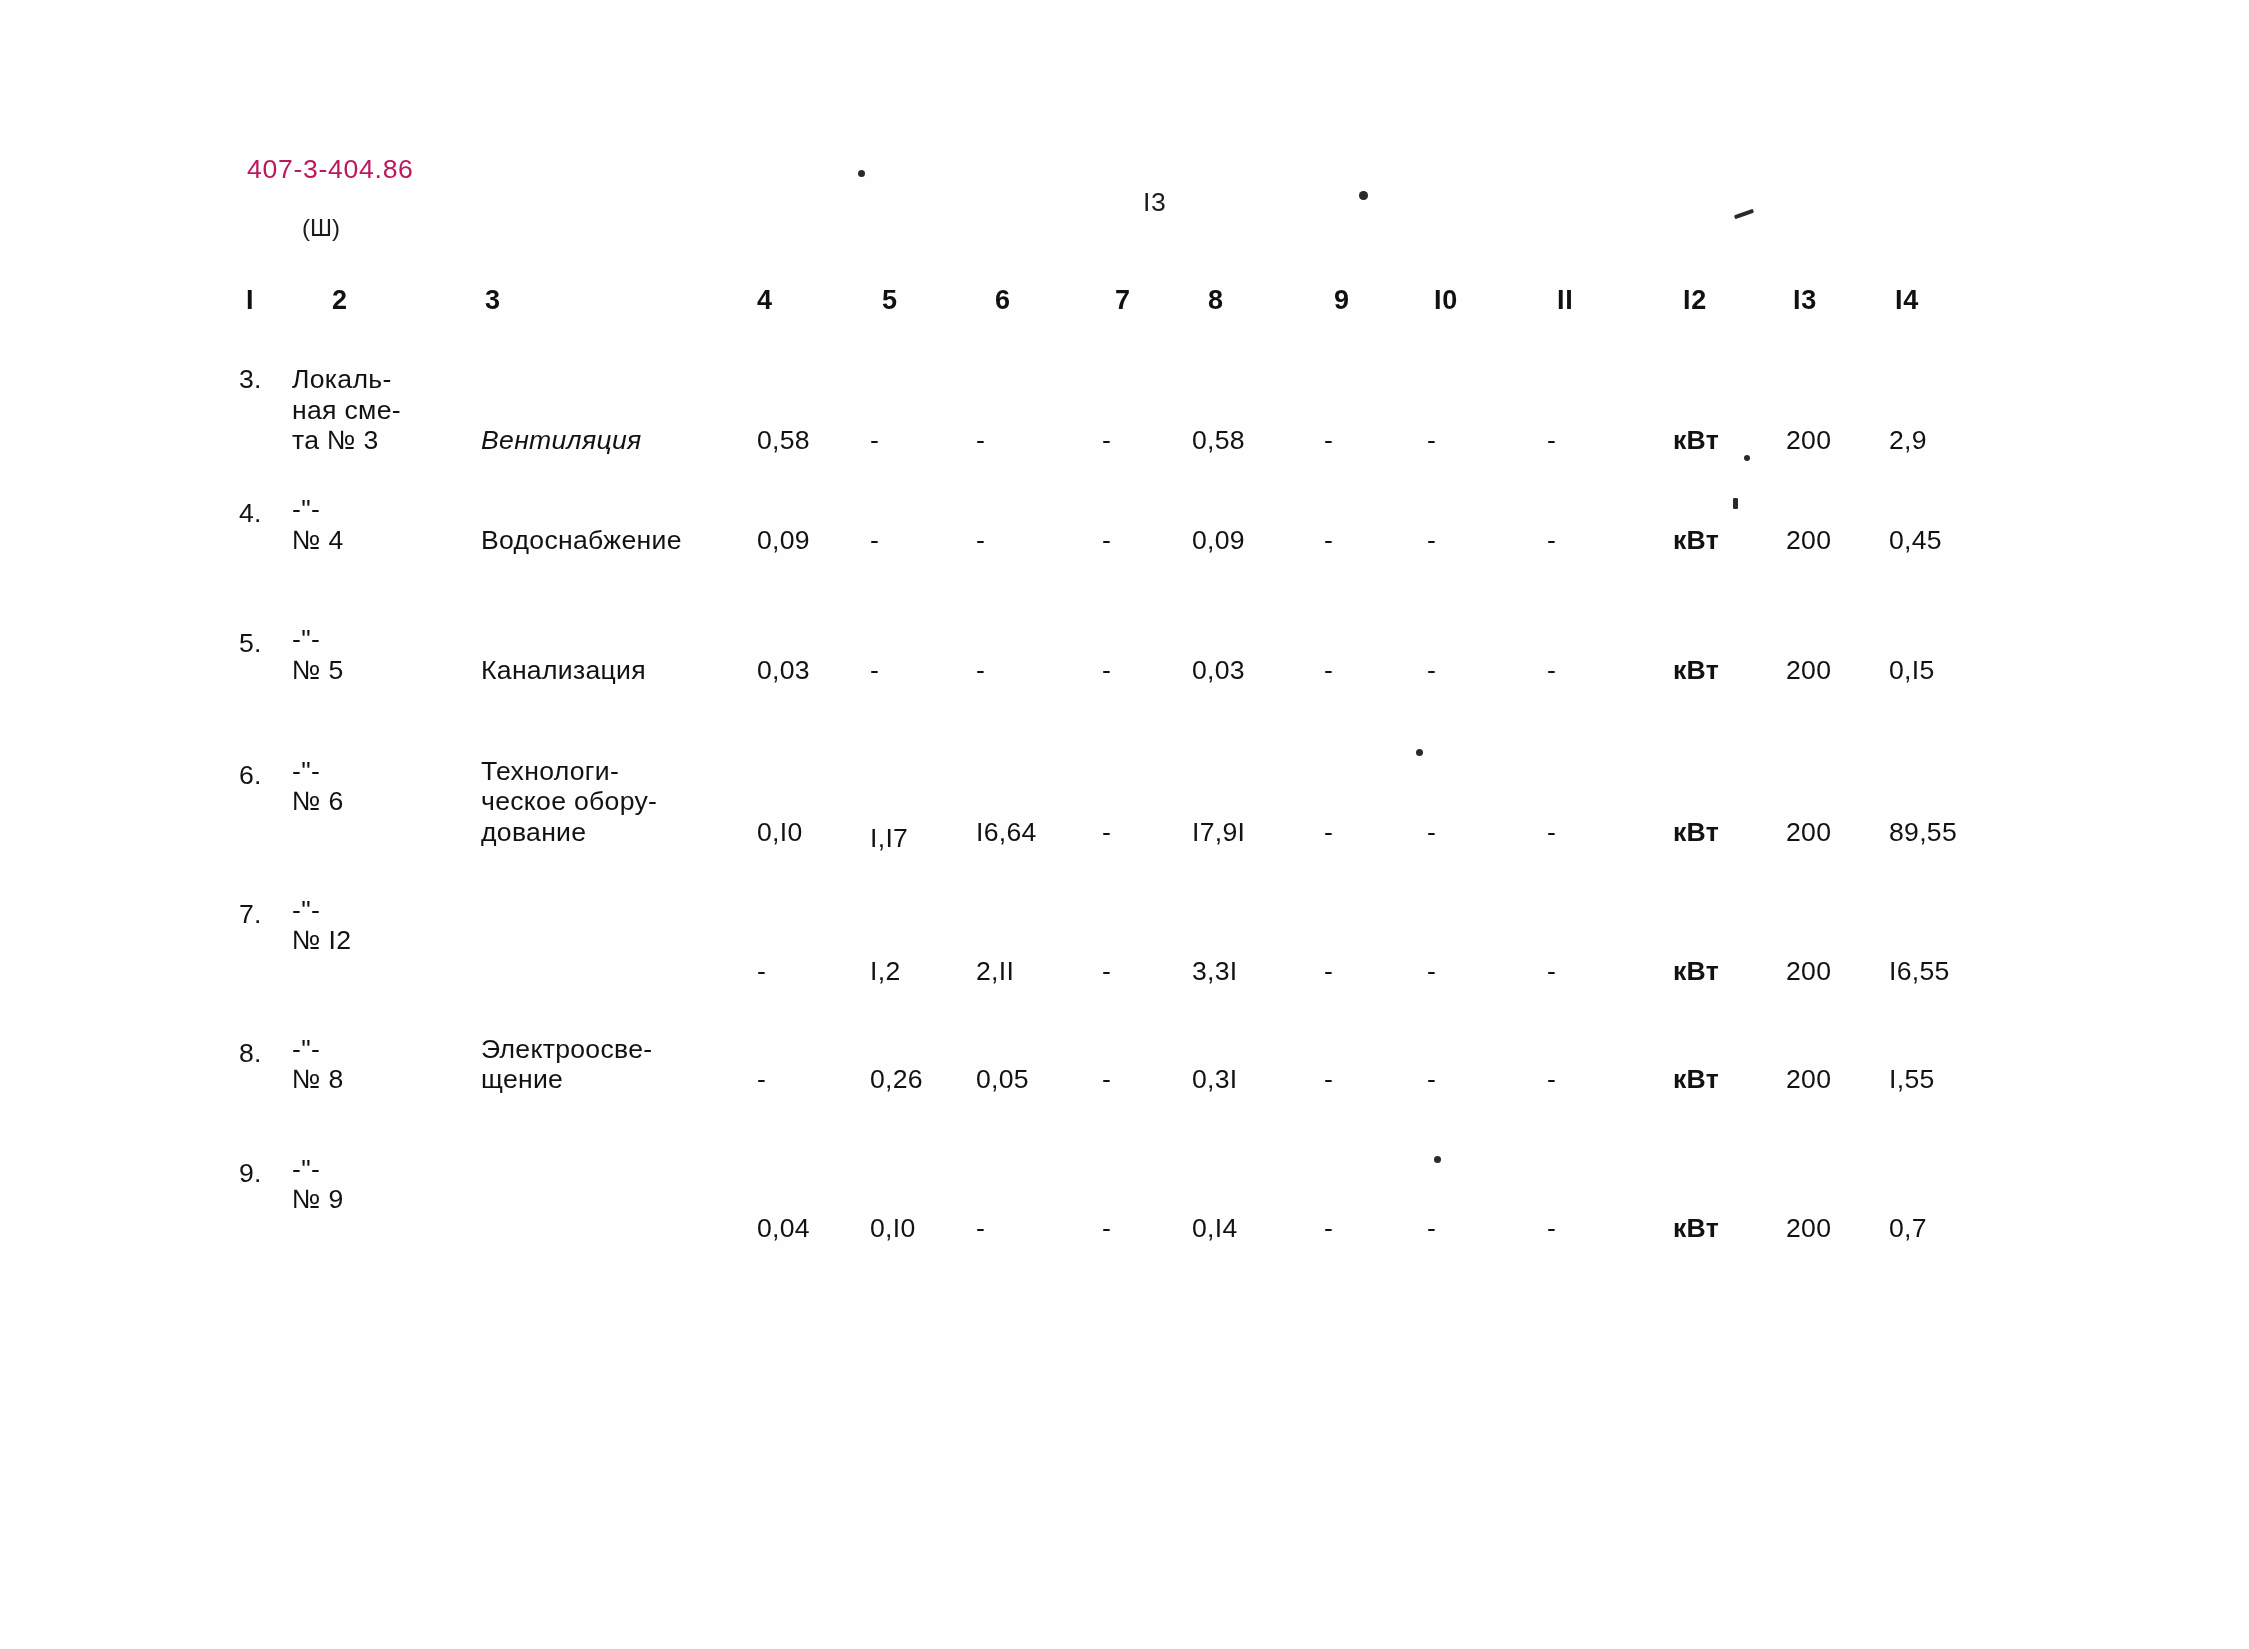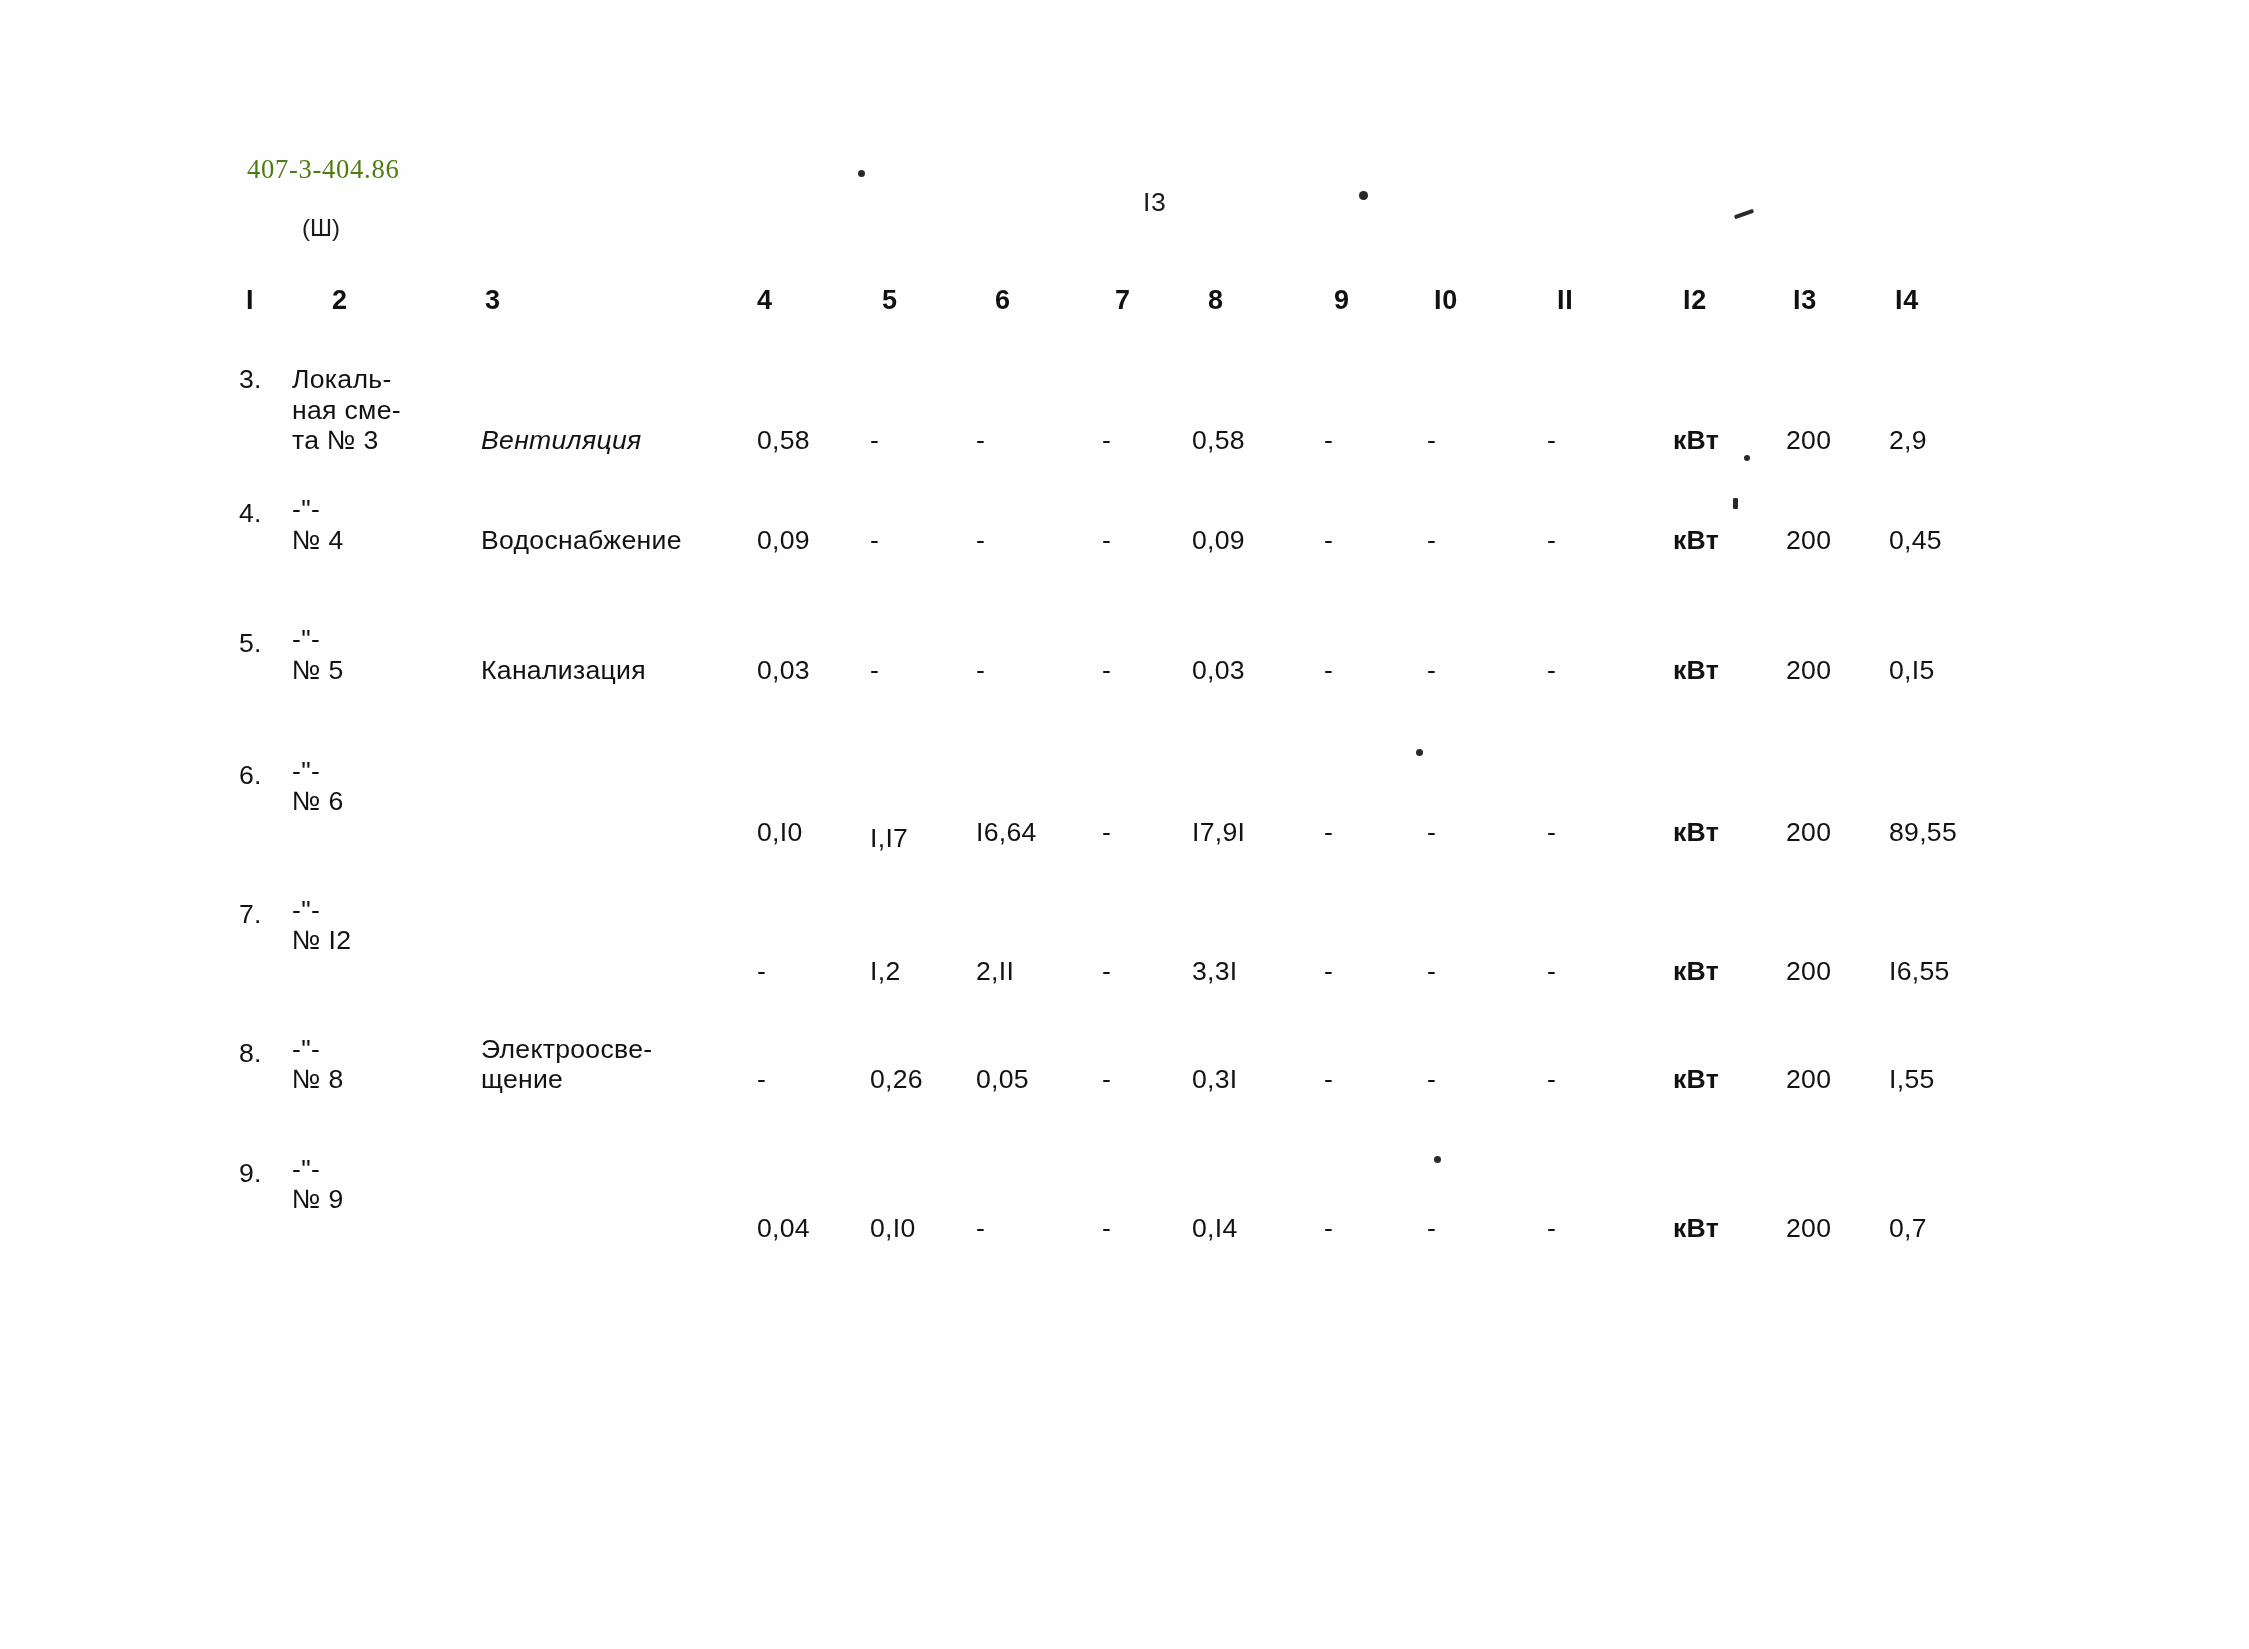--- a/index.html
+++ b/index.html
@@ -22,22 +22,22 @@
     background: #fefefe;
   }
 
   
   .doc-code {
     position: absolute;
     left: 247px;
     top: 154px;
     font-size: 26.6px;
     letter-spacing: 0.7px;
-    font-family: Liberation Serif, serif;
-    color: #4d7c0f;
+    font-family: Liberation Sans, sans-serif;
+    color: #be185d;
   }
   .sheet-sub {
     position: absolute;
     left: 302px;
     top: 214px;
     font-size: 24px;
     font-family: "Liberation Sans", sans-serif;
     color: #1b1b1b;
   }
   .page-number {
@@ -197,20 +197,23 @@
       <div class="cell c-11" style="top:36px;">-</div>
       <div class="cell c-12" style="top:36px;">кВт</div>
       <div class="cell c-13" style="top:36px;">200</div>
       <div class="cell c-14" style="top:36px;">0,I5</div>
     </div>
 
     <div class="row" style="height:139px;">
       <div class="cell c-num" style="top:10.6px;">6.</div>
       <div class="cell c-src" style="top:6.6px;">-"-
 № 6</div>
+      <div class="cell c-name" style="top:6.6px;">Технологи-
+ческое обору-
+дование</div>
       <div class="cell c-4" style="top:68px;">0,I0</div>
       <div class="cell c-5" style="top:74px;">I,I7</div>
       <div class="cell c-6" style="top:68px;">I6,64</div>
       <div class="cell c-7" style="top:68px;">-</div>
       <div class="cell c-8" style="top:68px;">I7,9I</div>
       <div class="cell c-9" style="top:68px;">-</div>
       <div class="cell c-10" style="top:68px;">-</div>
       <div class="cell c-11" style="top:68px;">-</div>
       <div class="cell c-12" style="top:68px;">кВт</div>
       <div class="cell c-13" style="top:68px;">200</div>

